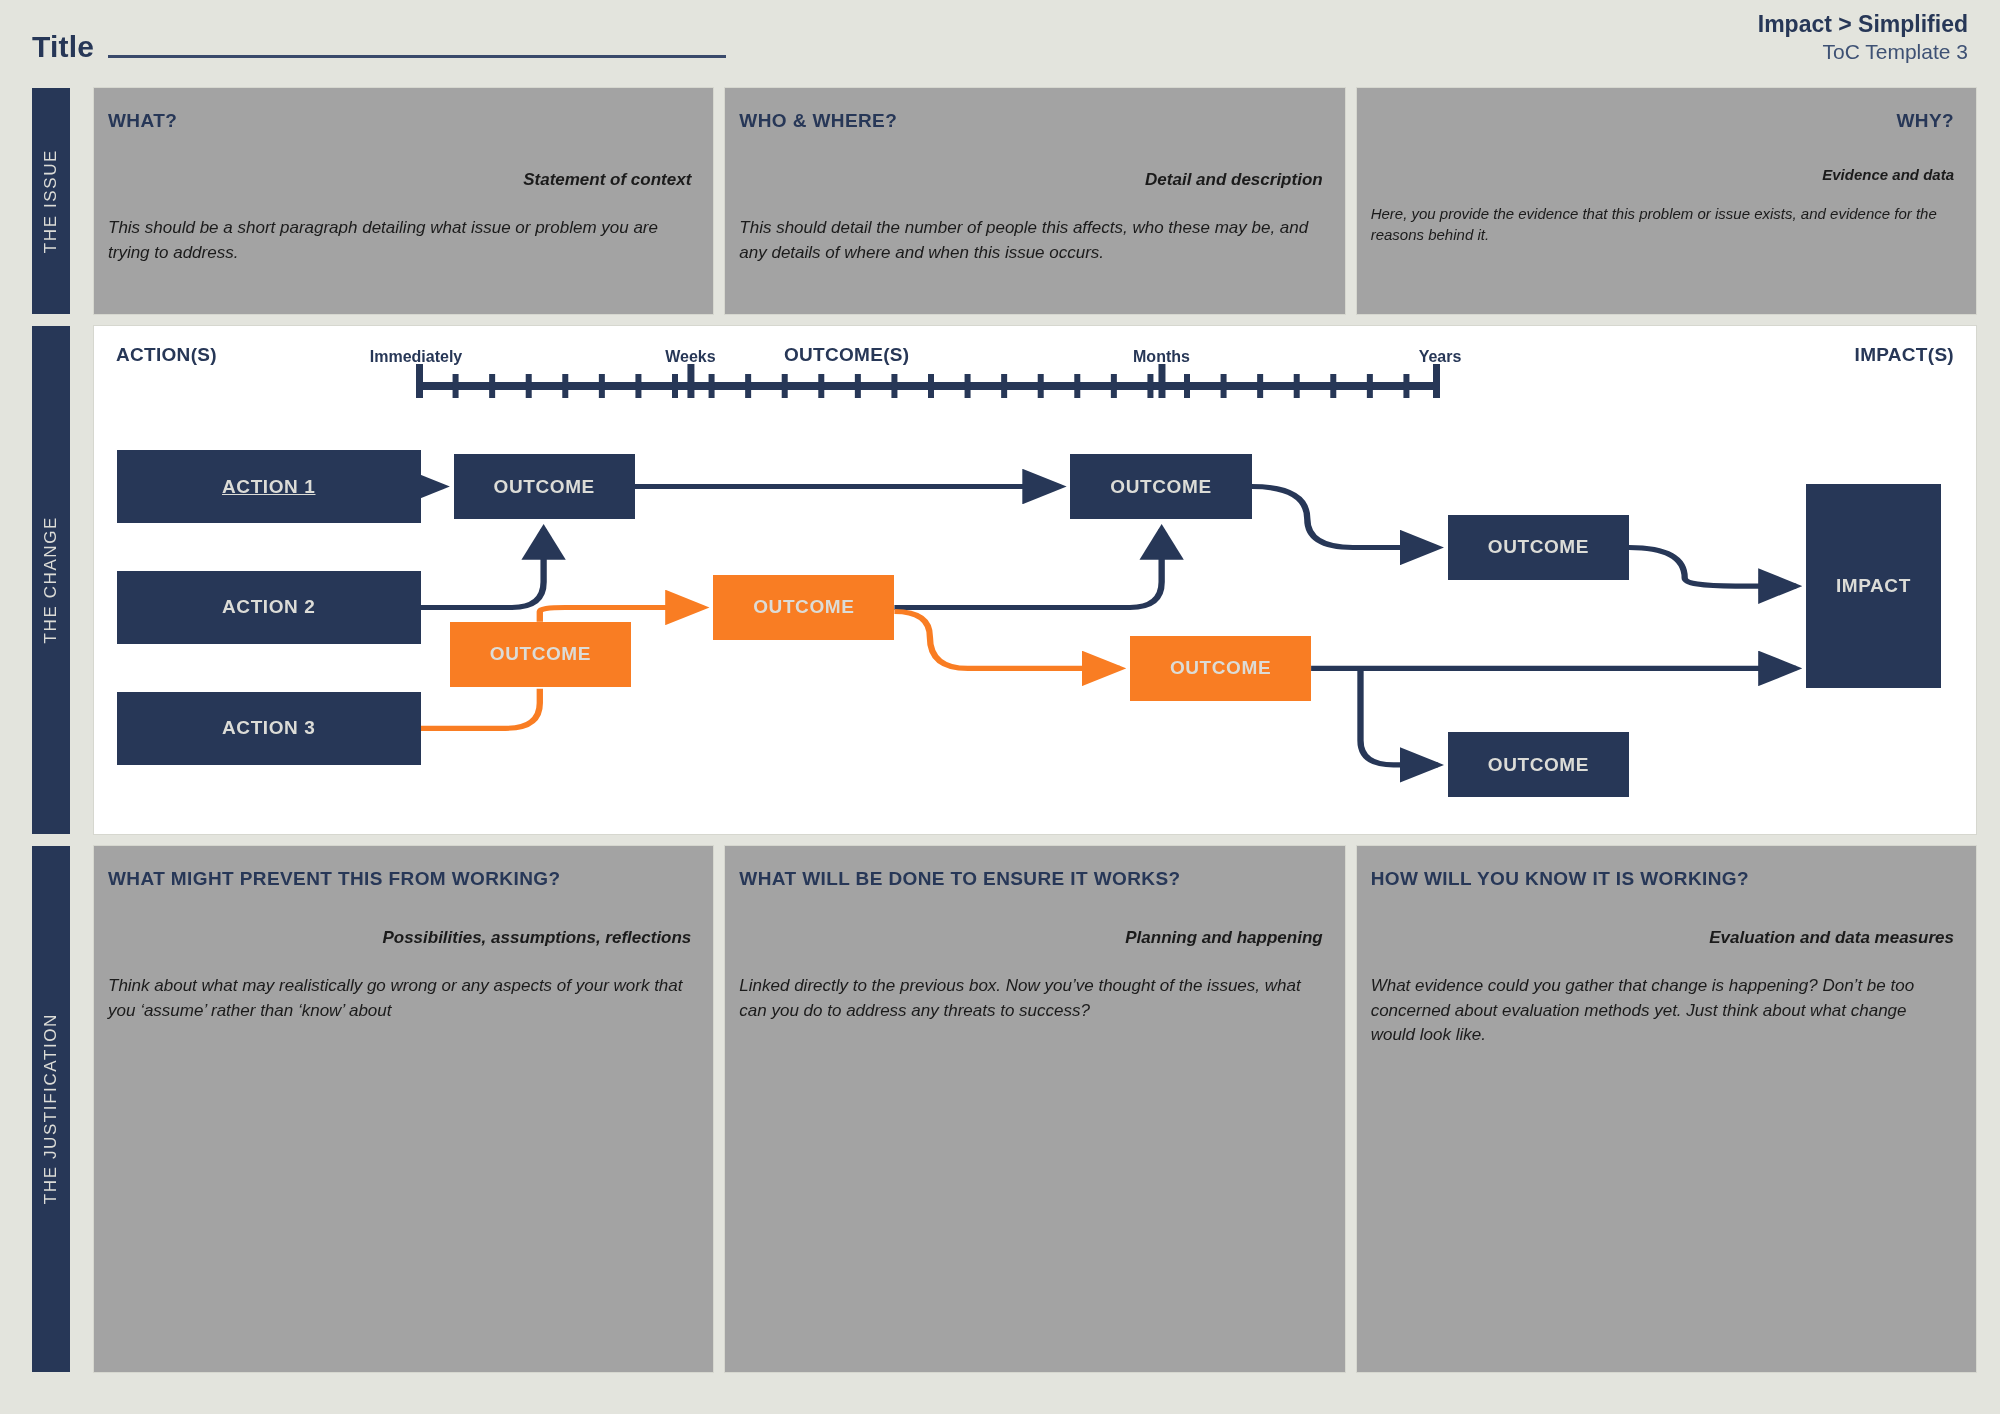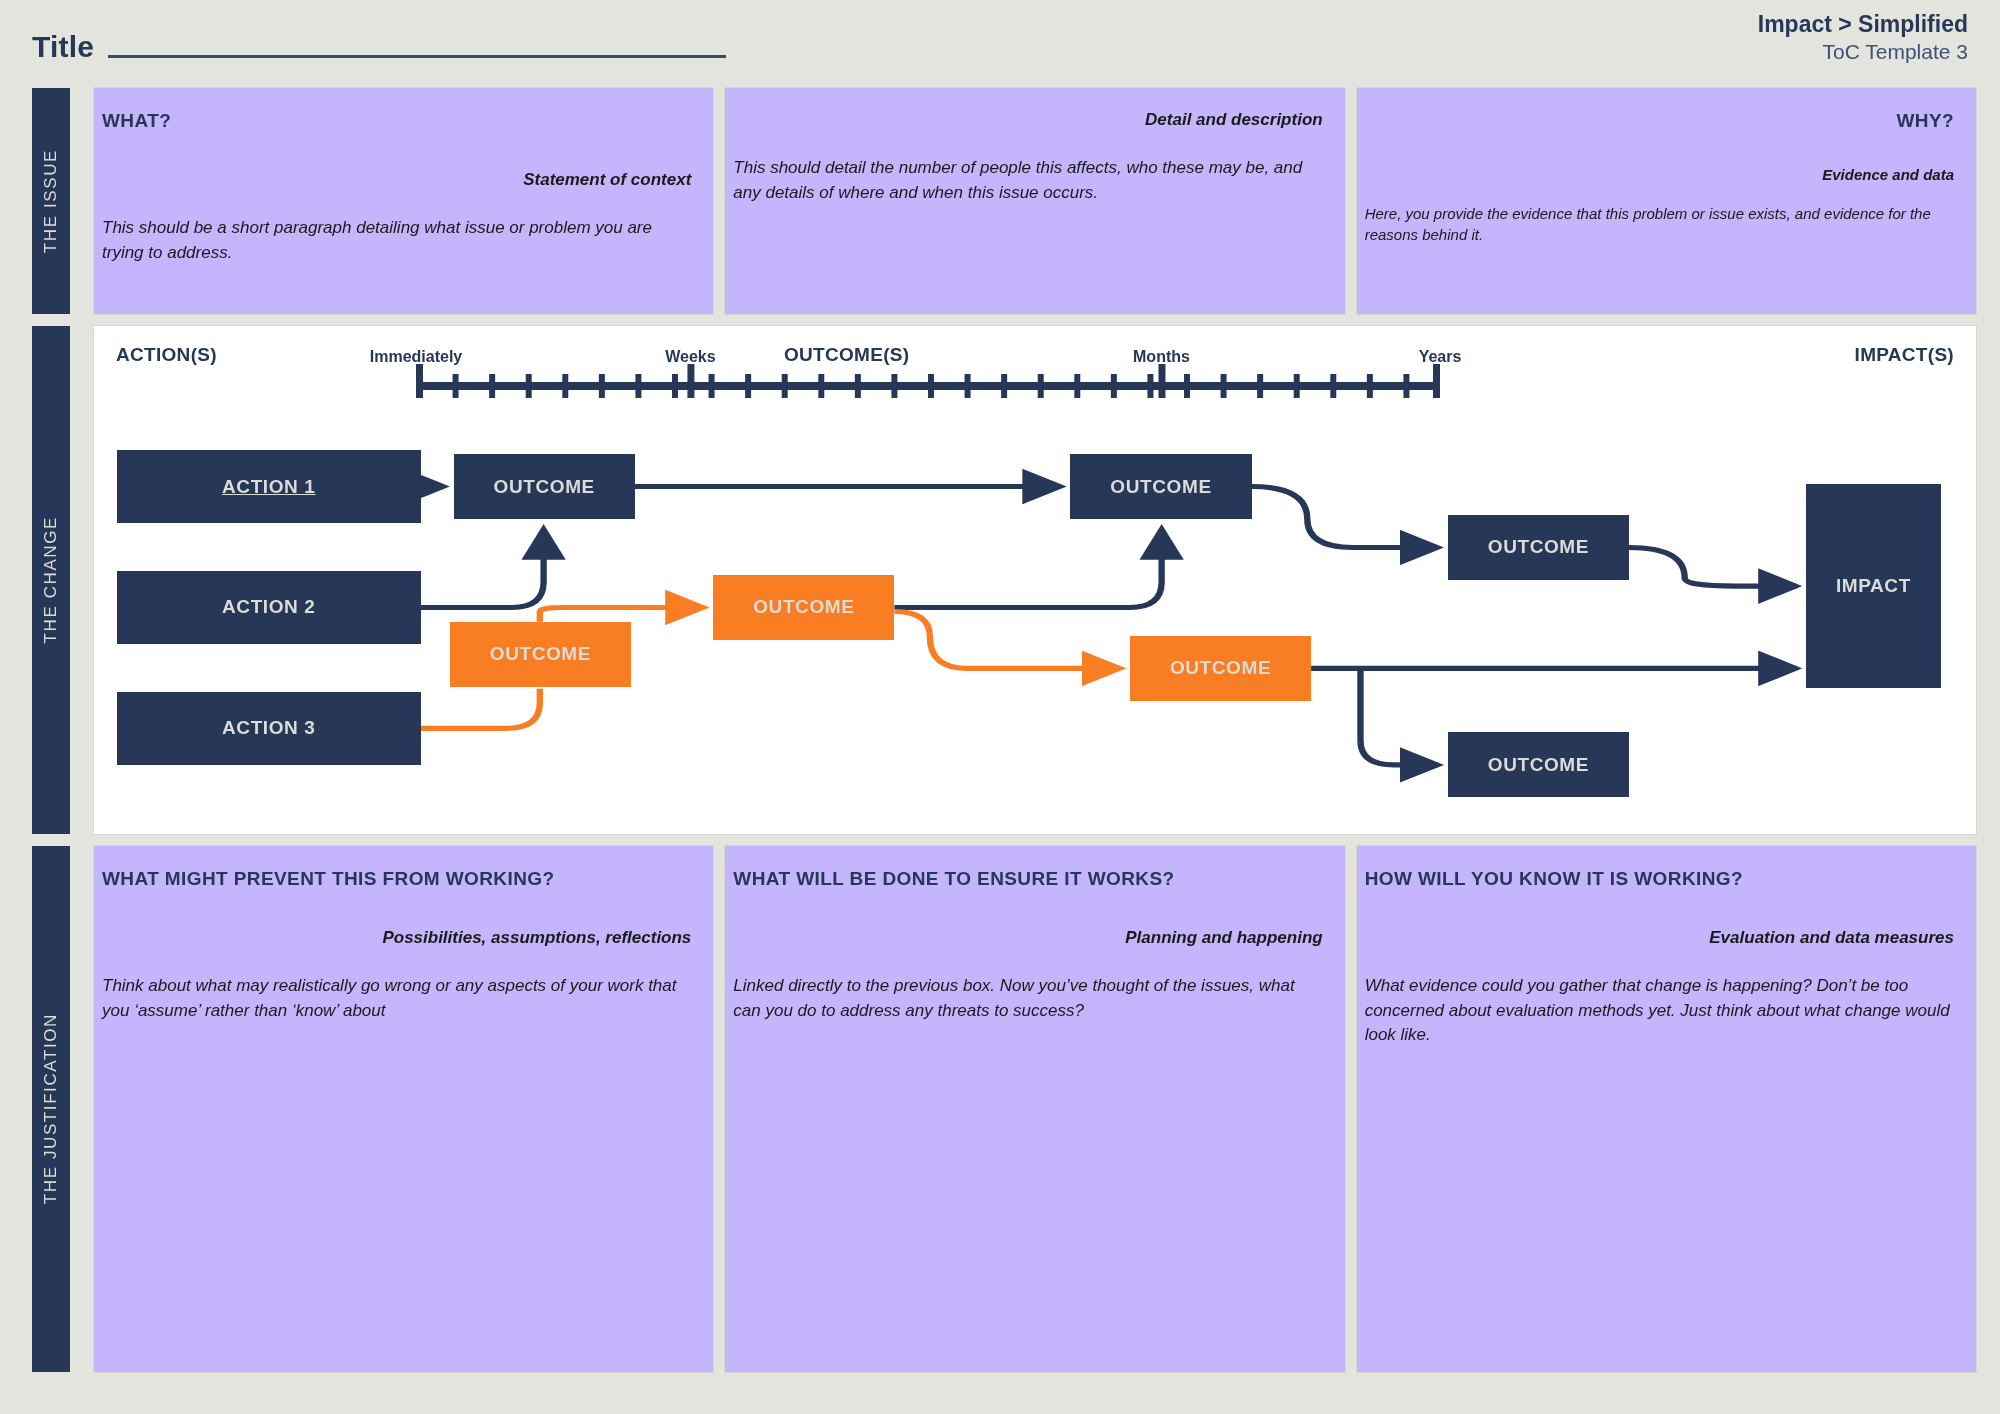--- a/index.html
+++ b/index.html
@@ -86,23 +86,23 @@
   }
   .band-body {
     flex: 1 1 auto;
     margin-left: 24px;
     display: flex;
     gap: 12px;
   }
 
   
   .card {
-    background: #c4b5fd;
+    background: #a3a3a3;
     flex: 1 1 0;
-    padding: 22px 22px 18px 8px;
+    padding: 22px 22px 18px 14px;
     box-sizing: border-box;
     box-shadow: 0 0 0 1px #d6d7cf;
   }
   .card-title {
     font-size: 19px;
     font-weight: bold;
     color: #273757;
     letter-spacing: .4px;
     margin: 0 0 38px 0;
   }
@@ -210,20 +210,21 @@
   </div>
   <div class="band-body">
 
     <div class="card">
       <p class="card-title">WHAT?</p>
       <p class="card-sub">Statement of context</p>
       <p class="card-body">This should be a short paragraph detailing what issue or problem you are trying to address.</p>
     </div>
 
     <div class="card">
+      <p class="card-title">WHO &amp; WHERE?</p>
       <p class="card-sub">Detail and description</p>
       <p class="card-body">This should detail the number of people this affects, who these may be, and any details of where and when this issue occurs.</p>
     </div>
 
     <div class="card tight">
       <p class="card-title">WHY?</p>
       <p class="card-sub">Evidence and data</p>
       <p class="card-body">Here, you provide the evidence that this problem or issue exists, and evidence for the reasons behind it.</p>
     </div>
 

